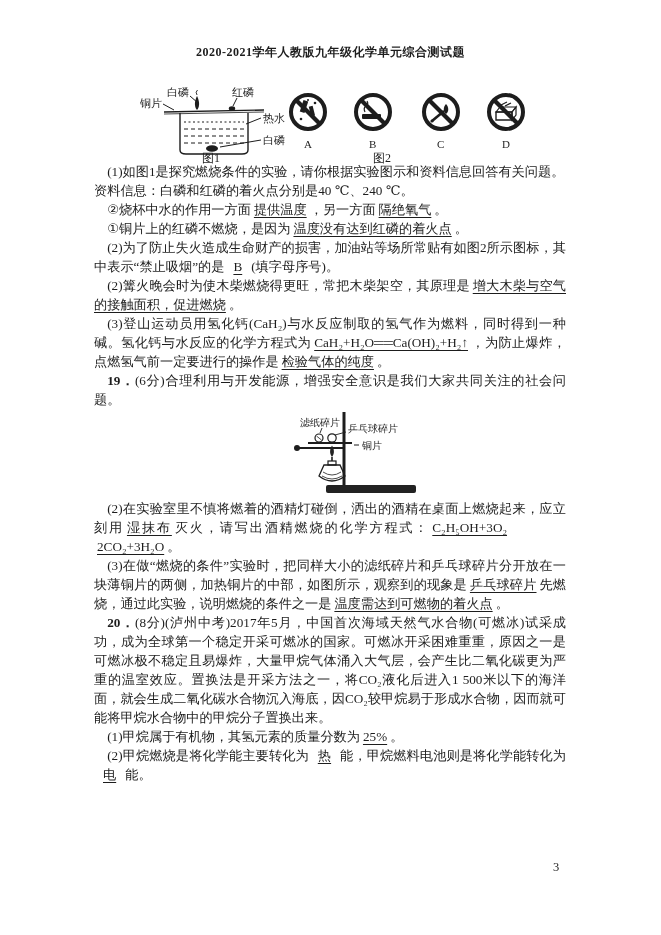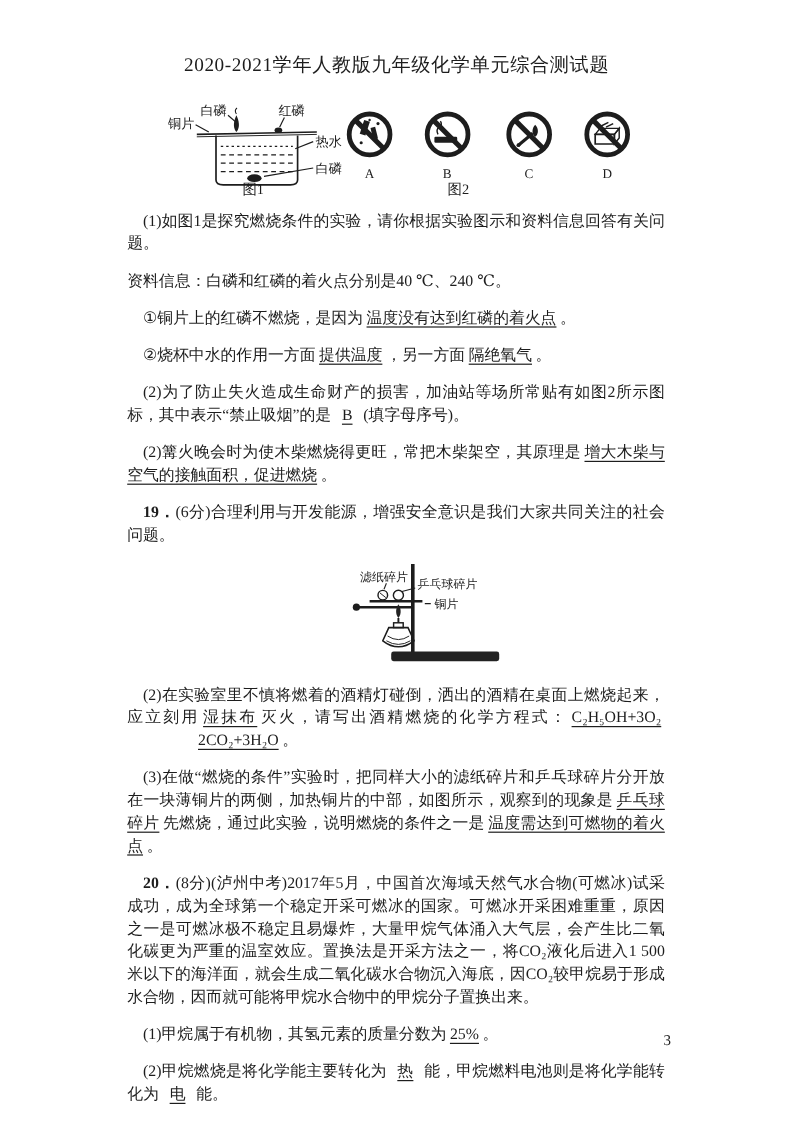--- a/index.html
+++ b/index.html
@@ -3,29 +3,29 @@
 <meta charset="utf-8">
 <style>
   html,body{margin:0;padding:0;}
   body{
     width:661px;height:935px;position:relative;background:#ffffff;
     font-family:"Liberation Serif","DejaVu Serif","DejaVu Sans",serif;
     color:#1d1d1d;overflow:hidden;
   }
   .title{
     position:absolute;top:44px;left:0;right:0;text-align:center;
-    font-size:16px;font-weight:normal;letter-spacing:.5px;
+    font-size:12px;font-weight:bold;letter-spacing:.5px;
   }
   .fig1{position:absolute;left:140px;top:84px;}
   .fig2{position:absolute;left:285px;top:92px;}
   .textflow{
     position:absolute;top:162px;left:94px;width:472px;
     font-size:13.2px;line-height:19px;text-align:justify;
   }
-  p.para{margin:12px;}
+  p.para{margin:0;}
   .ind{text-indent:1em;}
   .b{font-weight:bold;}
   .ans{
     text-decoration:underline;text-underline-offset:3px;padding:0 3px;
   }
   .answ{padding:0 9px;}
   .eqgap{display:inline-block;width:56px;}
   .fig3wrap{height:90px;position:relative;}
   .fig3{position:absolute;left:194px;top:3px;}
   svg text{font-size:11px;fill:#1d1d1d;font-family:"Liberation Serif","DejaVu Serif",serif;}
@@ -116,30 +116,31 @@
   <text x="217" y="56">D</text>
   <text class="cap" x="88" y="70">图2</text>
 </svg>
 
 <div class="textflow">
 
   <p class="para ind"><span>(1)如图1是探究燃烧条件的实验，请你根据实验图示和资料信息回答有关问题。</span></p>
 
   <p class="para"><span>资料信息：白磷和红磷的着火点分别是40 ℃、240 ℃。</span></p>
 
+  <p class="para ind"><span>②烧杯中水的作用一方面</span><span class="ans">提供温度</span><span>，另一方面</span><span class="ans">隔绝氧气</span><span>。</span></p>
+
   <p class="para ind"><span>①铜片上的红磷不燃烧，是因为</span><span class="ans">温度没有达到红磷的着火点</span><span>。</span></p>
-
-  <p class="para ind"><span>②烧杯中水的作用一方面</span><span class="ans">提供温度</span><span>，另一方面</span><span class="ans">隔绝氧气</span><span>。</span></p>
 
   <p class="para ind"><span>(2)为了防止失火造成生命财产的损害，加油站等场所常贴有如图2所示图标，其中表示“禁止吸烟”的是</span><span class="ans answ">B</span><span>(填字母序号)。</span></p>
 
 
 
   <p class="para ind"><span>(2)篝火晚会时为使木柴燃烧得更旺，常把木柴架空，其原理是</span><span class="ans">增大木柴与空气的接触面积，促进燃烧</span><span>。</span></p>
 
+  <p class="para ind"><span>(3)登山运动员用氢化钙(CaH₂)与水反应制取的氢气作为燃料，同时得到一种碱。氢化钙与水反应的化学方程式为</span><span class="ans">CaH₂+H₂O══Ca(OH)₂+H₂↑</span><span>，为防止爆炸，点燃氢气前一定要进行的操作是</span><span class="ans">检验气体的纯度</span><span>。</span></p>
 
   <p class="para ind"><span class="b">19．</span><span>(6分)合理利用与开发能源，增强安全意识是我们大家共同关注的社会问题。</span></p>
 
   <div class="fig3wrap">
     <svg class="fig3" width="170" height="84" viewBox="0 0 170 84">
 
       <line class="ln" x1="56" y1="0" x2="56" y2="74" stroke-width="3"></line>
       <rect x="38" y="73" width="90" height="8" rx="2" fill="#222222"></rect>
 
       <line class="ln" x1="10" y1="36" x2="56" y2="36" stroke-width="2"></line>

